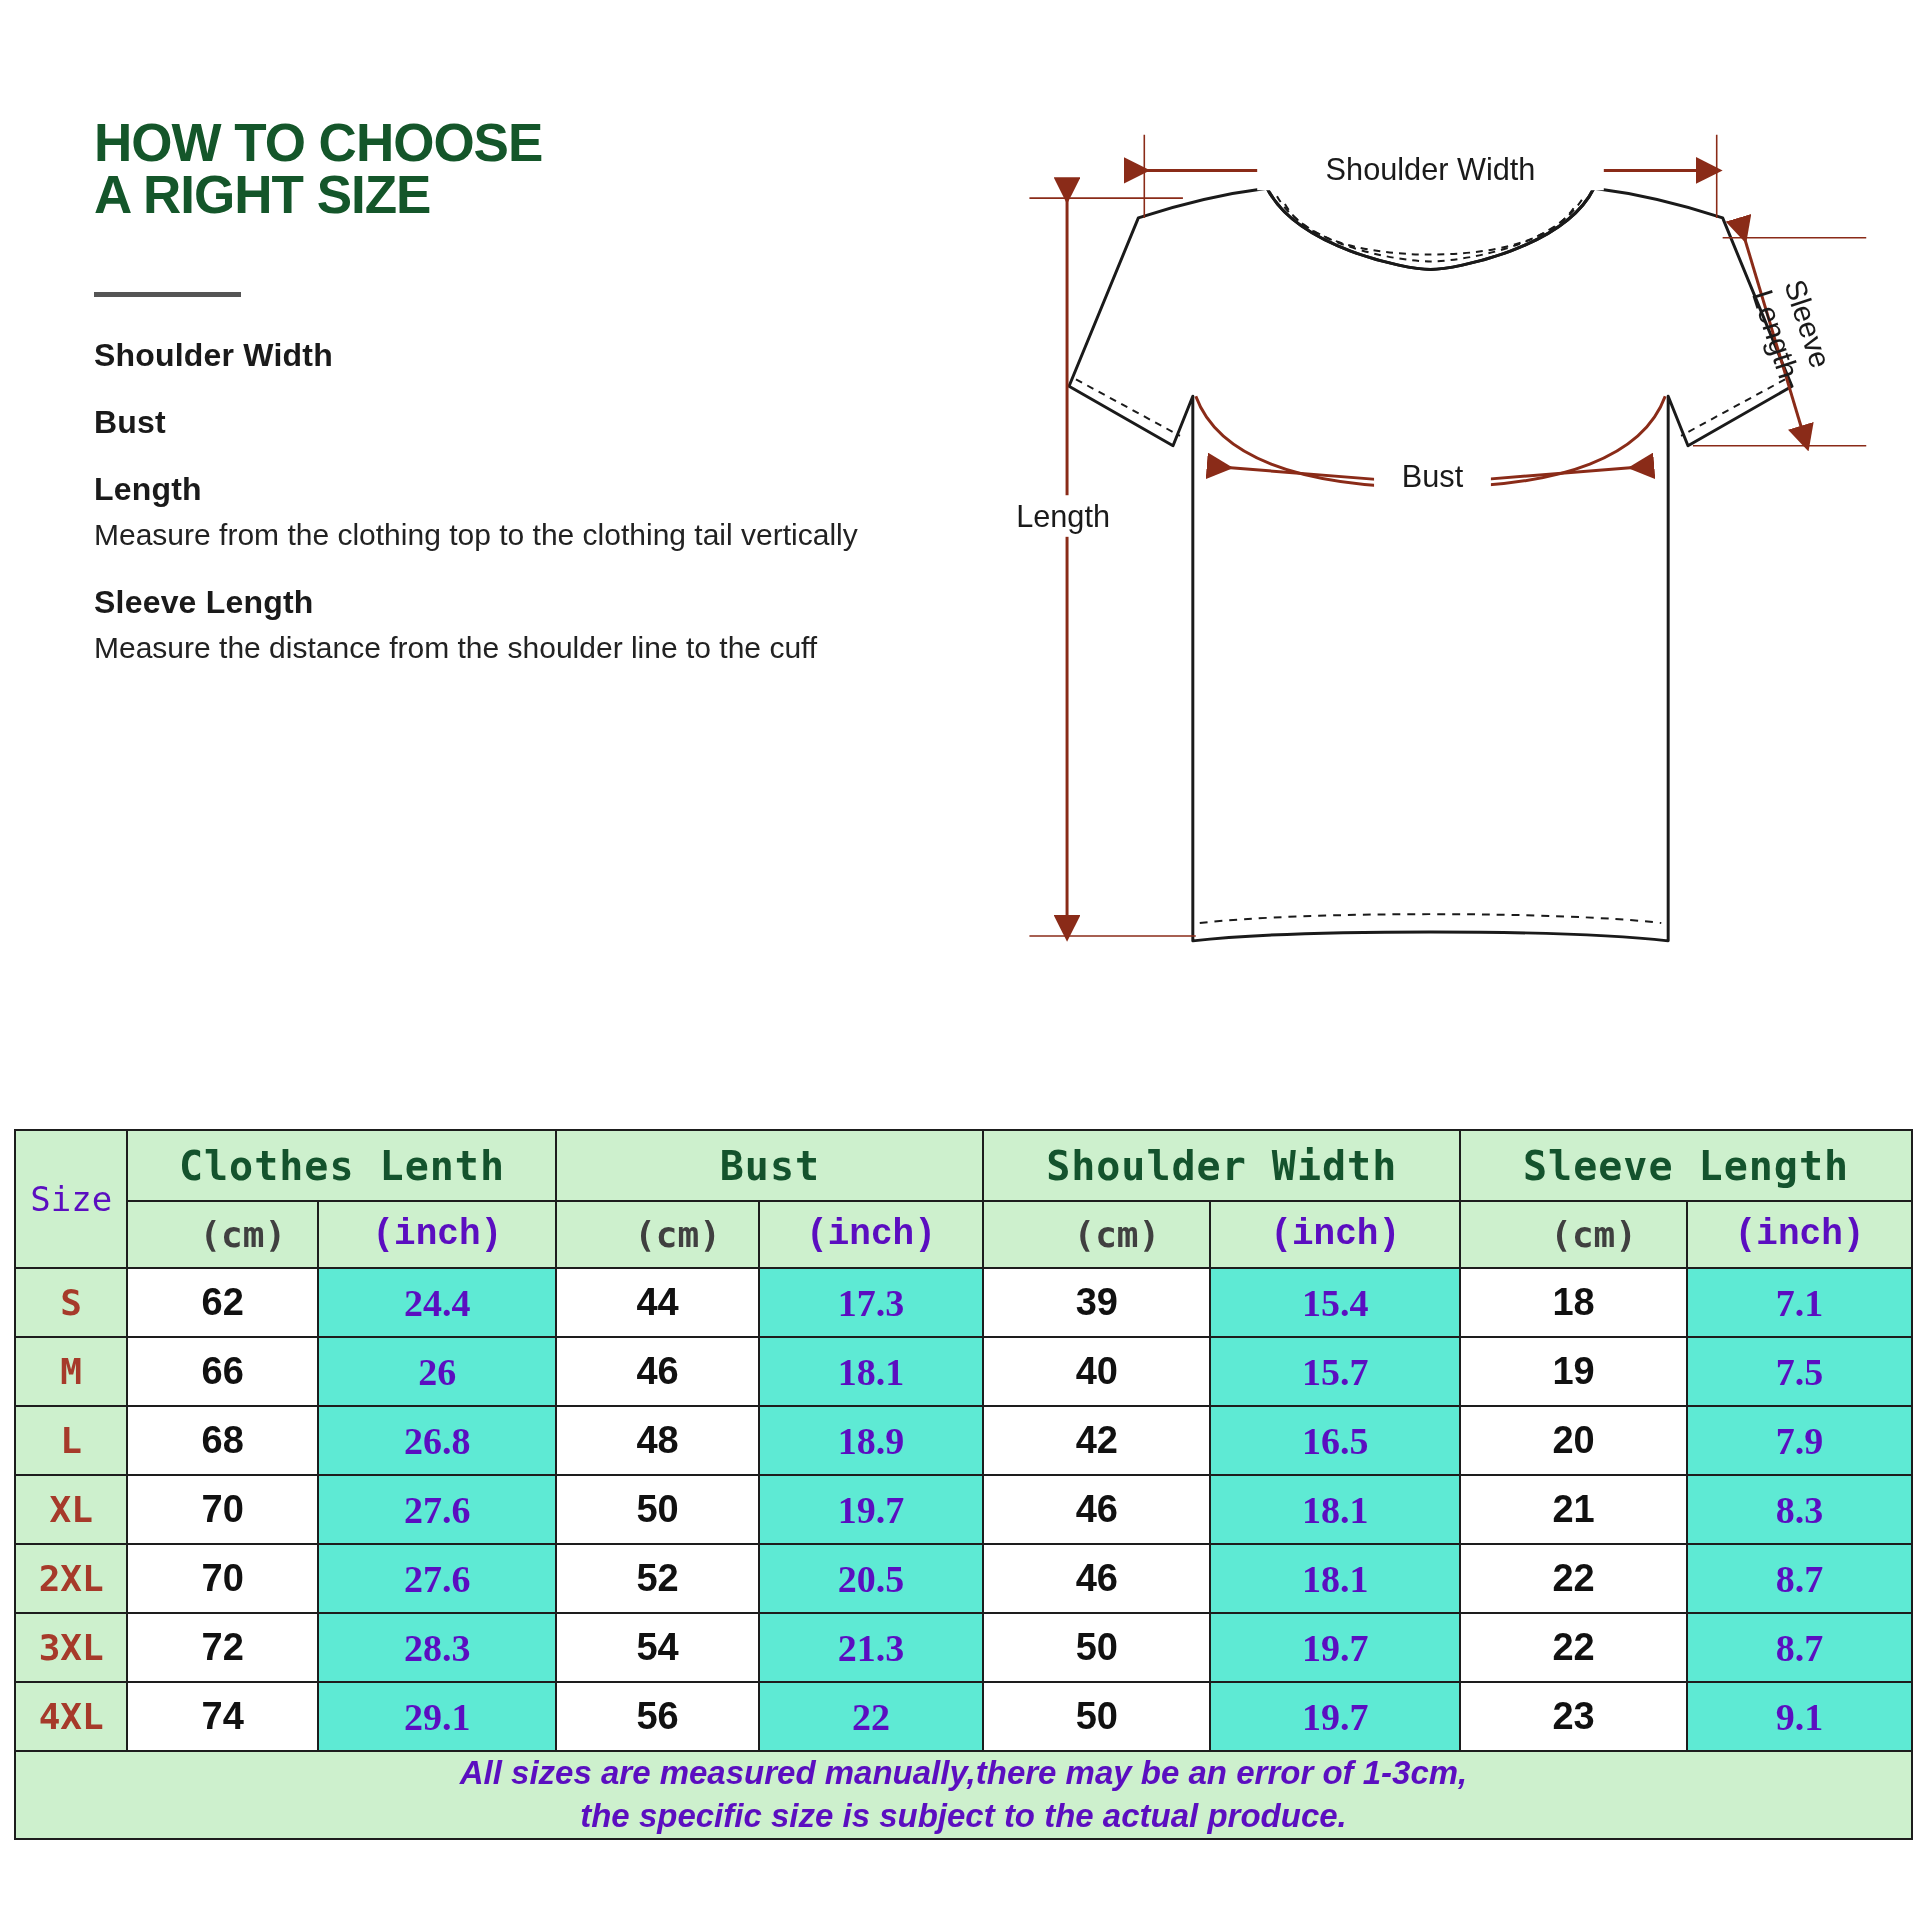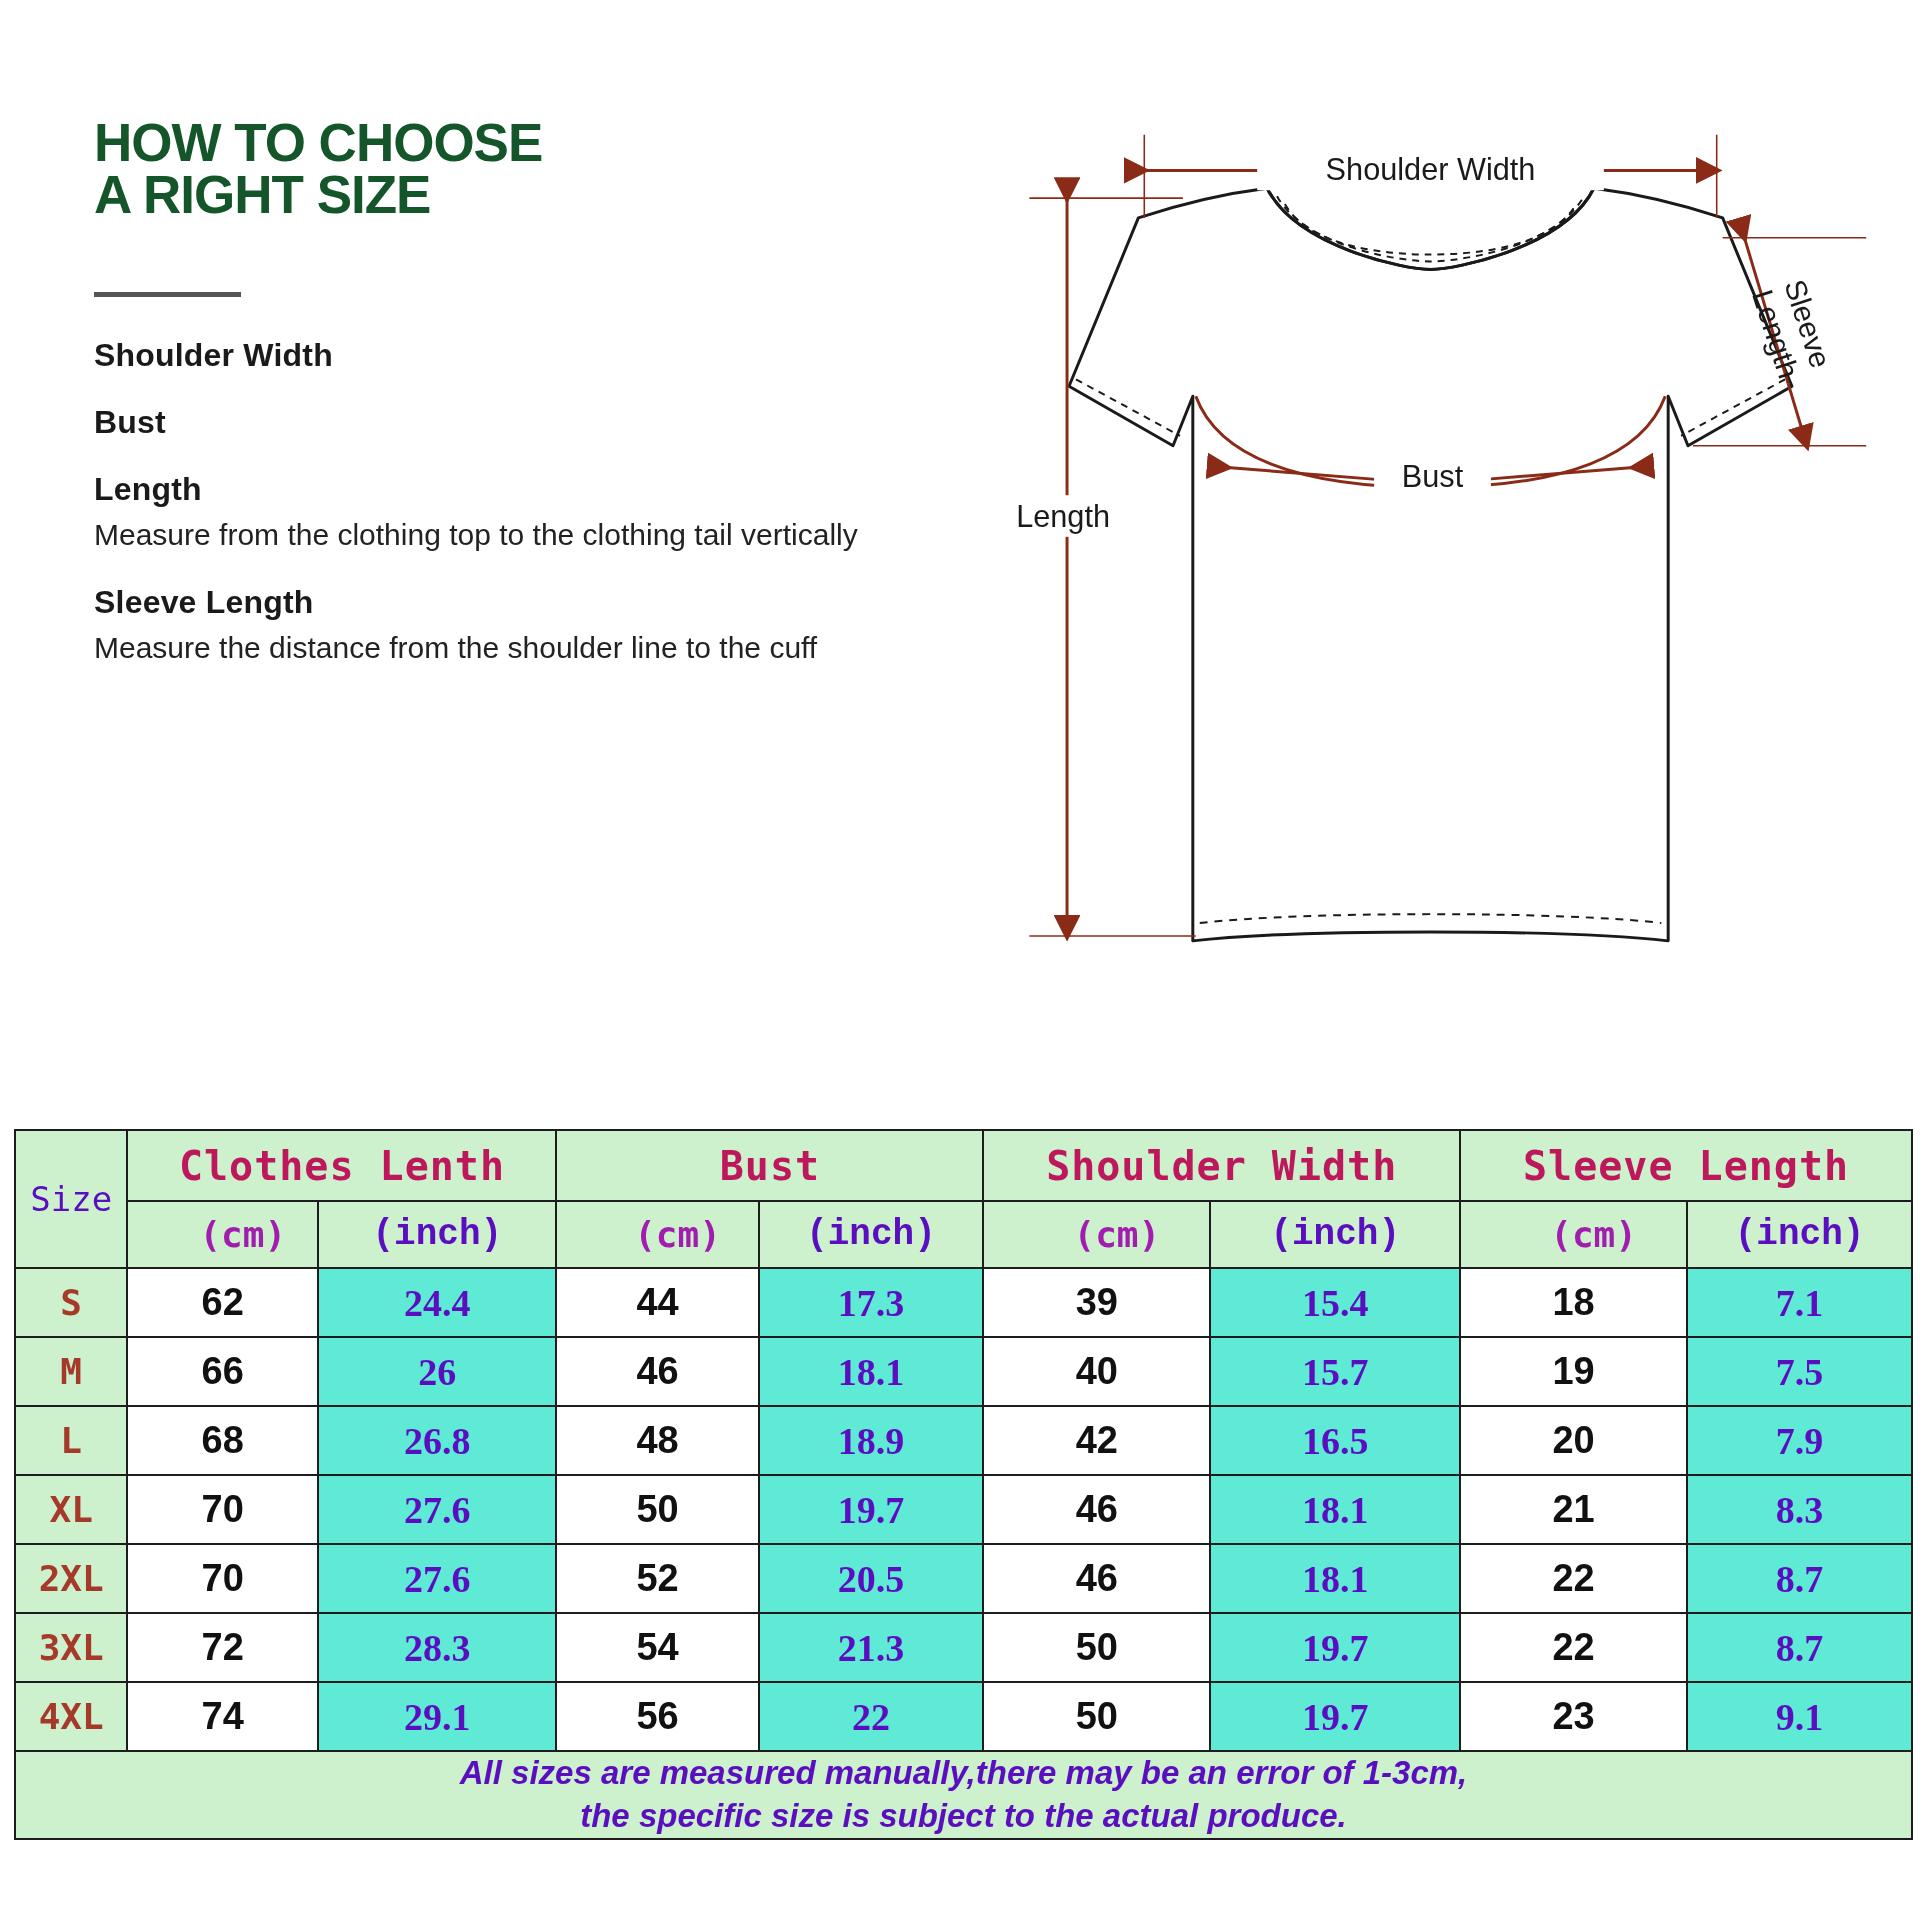--- a/index.html
+++ b/index.html
@@ -89,21 +89,21 @@
     table-layout: fixed;
   }
   table.size-table td, table.size-table th {
     border: 2px solid #1d1d1d;
     text-align: center;
     padding: 0;
     vertical-align: middle;
   }
   .hdr-group {
     background: #cdf0cd;
-    color: #be185d;
+    color: #14532d;
     font-weight: bold;
     font-size: 40px;
     font-family: "DejaVu Sans Mono", monospace;
     letter-spacing: 1px;
     height: 69px;
   }
   .hdr-size {
     background: #cdf0cd;
     color: #5b0ec0;
     font-weight: normal;
@@ -111,21 +111,21 @@
     font-family: "DejaVu Sans Mono", monospace;
     width: 99px;
   }
   .hdr-unit {
     background: #cdf0cd;
     font-weight: bold;
     font-size: 36px;
     font-family: "DejaVu Sans Mono", monospace;
     height: 65px;
   }
-  .hdr-unit.cm { color: #a21caf; padding-left: 40px; }
+  .hdr-unit.cm { color: #404040; padding-left: 40px; }
   .hdr-unit.inch { color: #5b0ec0; font-family: Liberation Mono, monospace; }
 
   td.size-cell {
     background: #cdf0cd;
     color: #a63a2a;
     font-weight: bold;
     font-size: 36px;
     font-family: "DejaVu Sans Mono", monospace;
     height: 67px;
   }

